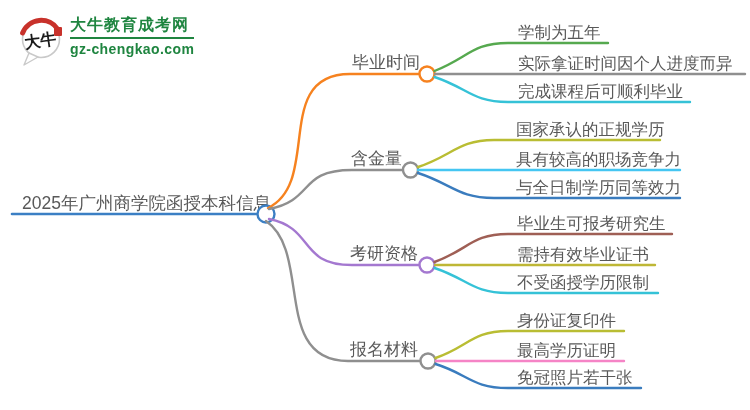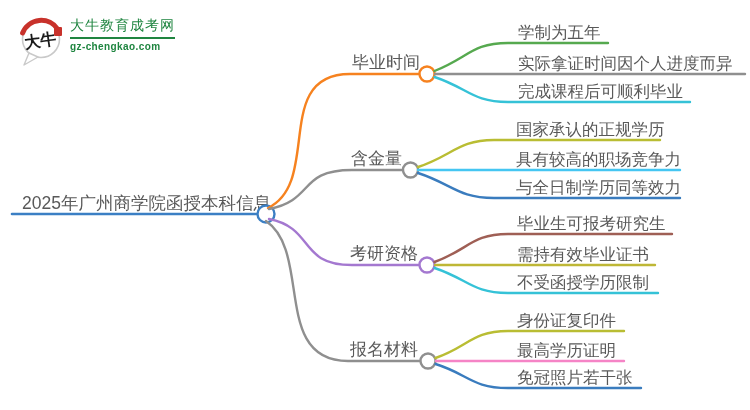--- a/index.html
+++ b/index.html
@@ -11,23 +11,23 @@
   .map-svg text{font-family:"Liberation Sans","DejaVu Sans",sans-serif;fill:#595959;}
   .map-svg .node-label{font-size:17px;}
   .map-svg .leaf-label{font-size:16.5px;}
   .map-svg .root-label{font-size:17.5px;}
   .map-svg path{fill:none;stroke-width:2.4;stroke-linecap:round;}
   .map-svg path.rootline{stroke-width:2.6;}
   .map-svg circle.knot{fill:#ffffff;stroke-width:2.4;}
 
   .logo{position:absolute;left:18px;top:14px;display:flex;align-items:flex-start;cursor:pointer;}
   .logo-text{margin-left:4px;}
-  .logo-title{font-size:14px;font-weight:normal;letter-spacing:1px;line-height:22px;}
+  .logo-title{font-size:16px;font-weight:bold;letter-spacing:1px;line-height:22px;}
   .logo-divider{height:2px;margin:1px 0 2px 0;}
-  .logo-url{font-size:10px;font-weight:bold;letter-spacing:0.4px;}
+  .logo-url{font-size:14px;font-weight:bold;letter-spacing:0.4px;}
 </style>
 </head>
 <body>
 
 <div class="stage">
 
   <svg class="map-svg" width="750" height="410" viewBox="0 0 750 410">
 
     <path class="rootline" d="M 12 214 H 257" stroke="#3b7fc4"></path>
     <text class="root-label" x="22" y="209">2025年广州商学院函授本科信息</text>

